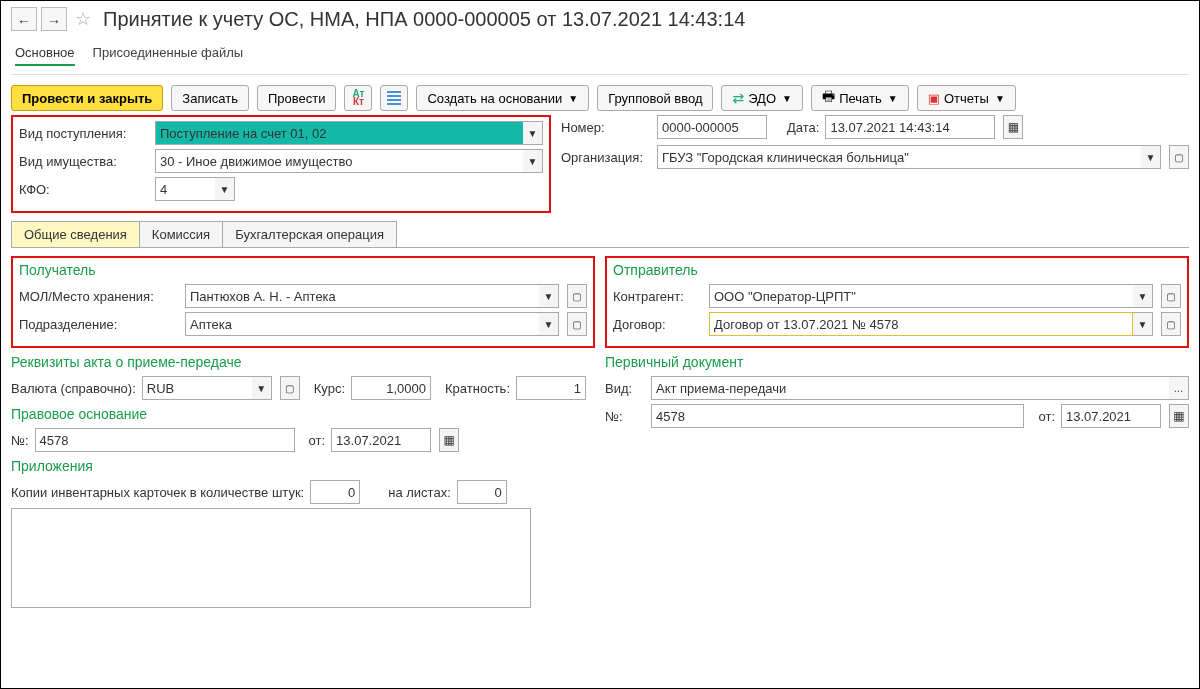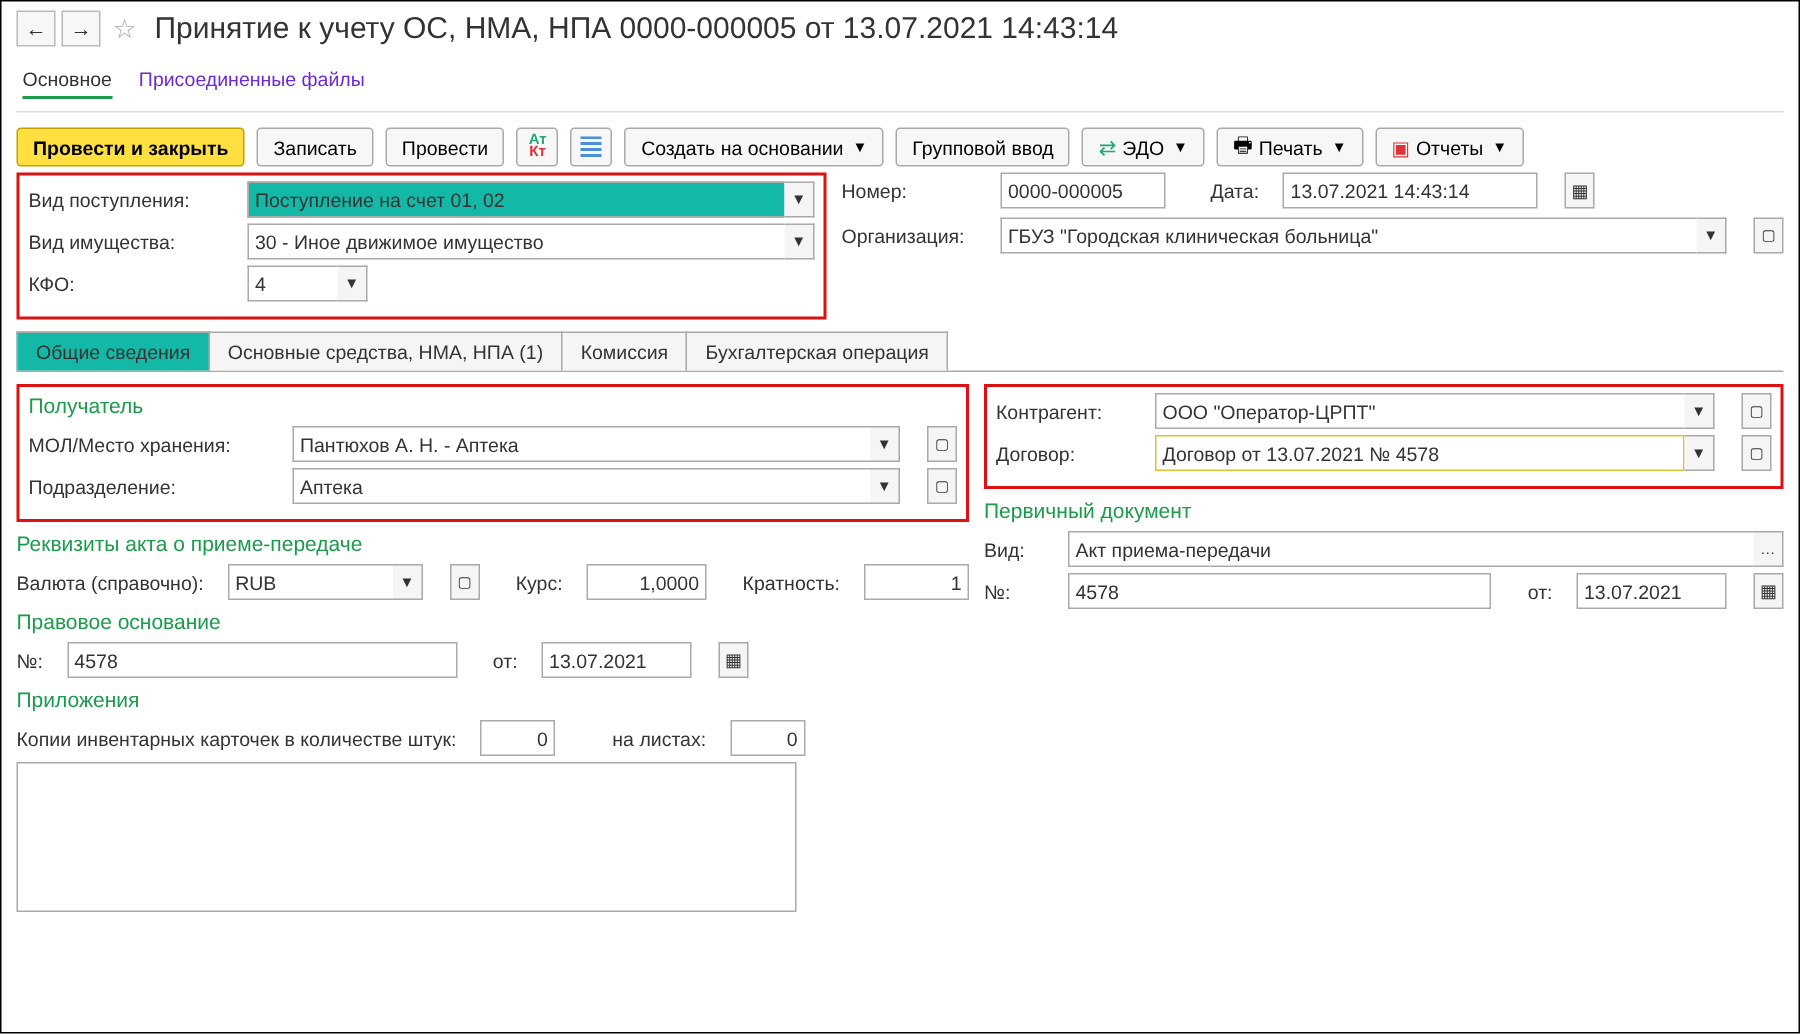--- a/index.html
+++ b/index.html
@@ -43,21 +43,21 @@
     margin-left: 4px;
   }
   .subnav {
     display: flex;
     gap: 18px;
     padding: 4px 0 8px 4px;
     border-bottom: 1px solid #ddd;
     margin-bottom: 10px;
   }
   .subnav-item { color: #333; }
-  .subnav-item.link { color: #6d28d9; cursor: pointer; }
+  .subnav-item.link { color: #404040; cursor: pointer; }
   .subnav-item.active { border-bottom: 2px solid #1a9c4a; padding-bottom: 4px; }
 
   .toolbar {
     display: flex;
     gap: 8px;
     align-items: flex-start;
     margin-bottom: 4px;
     flex-wrap: wrap;
   }
   .btn {
@@ -80,21 +80,21 @@
   .btn.icon-only { padding: 4px 6px; min-width: 28px; justify-content: center; }
   .btn .caret { font-size: 10px; margin-left: 2px; }
   .red-box {
     border: 2px solid #d11;
     padding: 4px 6px 6px 6px;
   }
   .row {
     display: flex;
     align-items: center;
     margin-bottom: 4px;
-    gap: 16px;
+    gap: 6px;
   }
   .lbl { white-space: nowrap; }
   .inp {
     border: 1px solid #aaa;
     height: 24px;
     padding: 2px 4px;
     background: #fff;
     font-size: 13px;
     display: flex;
     align-items: center;
@@ -127,21 +127,21 @@
   }
   .tab {
     border: 1px solid #aaa;
     border-bottom: none;
     padding: 5px 12px;
     background: #f5f5f5;
     margin-right: -1px;
     cursor: pointer;
     position: relative;
   }
-  .tab.active { background: #14b8a6; z-index: 1; }
+  .tab.active { background: #fef9c3; z-index: 1; }
 
   .section-title {
     color: #1a9c4a;
     font-size: 14px;
     margin: 6px 0 6px 0;
   }
 
   textarea.bigbox {
     width: 520px;
     height: 100px;
@@ -263,21 +263,20 @@
           <div class="inp grow">ГБУЗ "Городская клиническая больница"</div>
           <div class="mini-btn">▼</div>
         </div>
         <div class="mini-btn standalone">▢</div>
       </div>
     </div>
   </div>
 
   <div class="tabs">
     <div class="tab active">Общие сведения</div>
-    <div class="tab">Основные средства, НМА, НПА (1)</div>
     <div class="tab">Комиссия</div>
     <div class="tab">Бухгалтерская операция</div>
   </div>
 
   <div class="two-col">
 
     <div class="col">
       <div class="red-box">
         <div class="section-title" style="margin-top:0;">Получатель</div>
         <div class="row">
@@ -330,20 +329,21 @@
         <span class="lbl">Копии инвентарных карточек в количестве штук:</span>
         <div class="inp num-right" style="width:50px;justify-content:flex-end;">0</div>
         <span class="lbl" style="margin-left:22px;">на листах:</span>
         <div class="inp num-right" style="width:50px;justify-content:flex-end;">0</div>
       </div>
       <textarea class="bigbox" style=""></textarea>
     </div>
 
     <div class="col">
       <div class="red-box">
+        <div class="section-title" style="margin-top:0;">Отправитель</div>
         <div class="row">
           <span class="lbl" style="width:90px;">Контрагент:</span>
           <div class="inp-group grow">
             <div class="inp grow">ООО "Оператор-ЦРПТ"</div>
             <div class="mini-btn">▼</div>
           </div>
           <div class="mini-btn standalone">▢</div>
         </div>
         <div class="row">
           <span class="lbl" style="width:90px;">Договор:</span>

